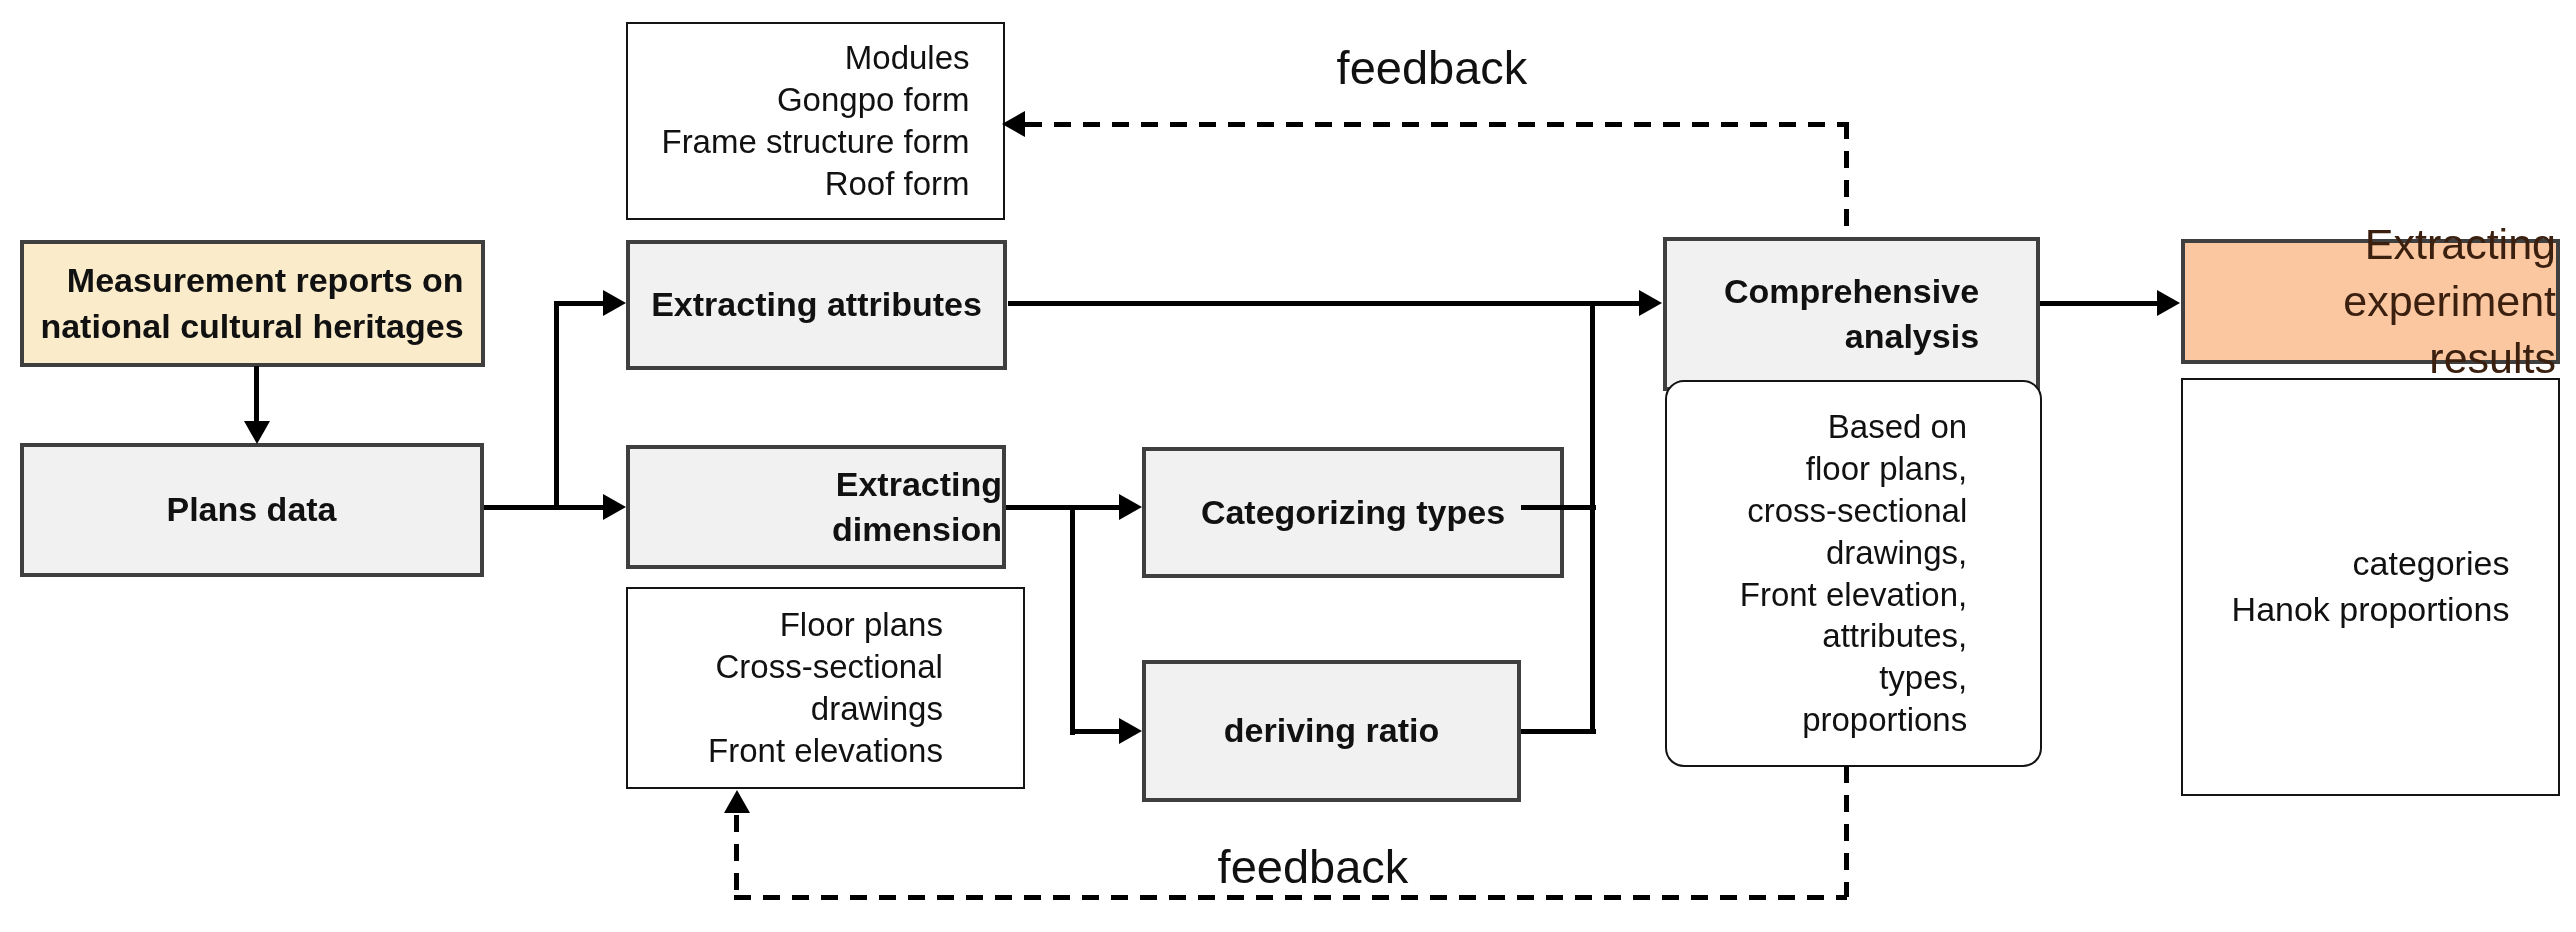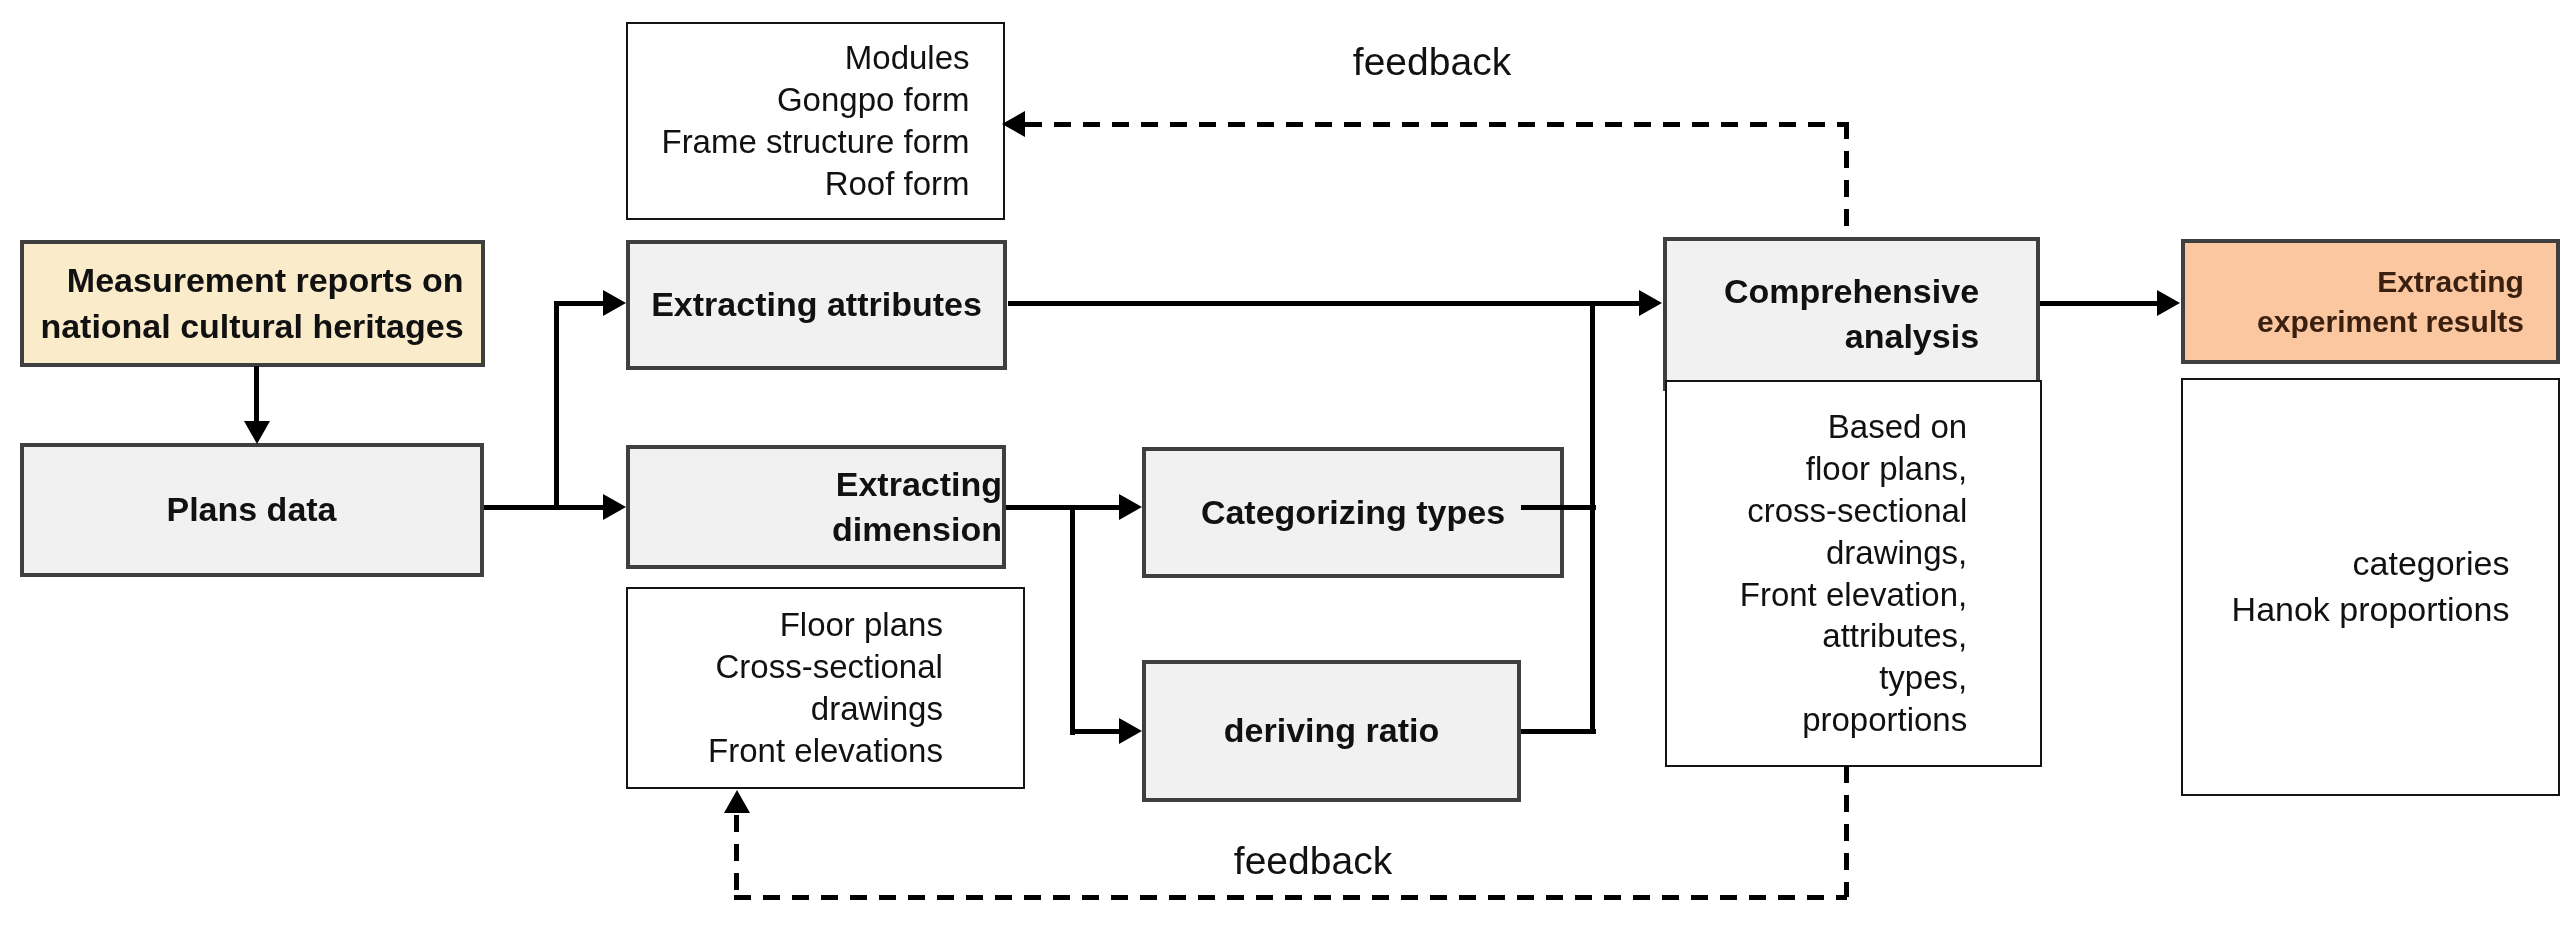--- a/index.html
+++ b/index.html
@@ -43,39 +43,39 @@
   }
   .input-hl{
     background:var(--c-input-fill);
     border:4.7px solid var(--c-process-border);
     font-weight:bold;
     font-size:34px;
   }
   .output-hl{
     background:var(--c-output-fill);
     border:4.7px solid var(--c-process-border);
-    font-weight:bold;
-    font-size:30px;
+    font-weight:normal;
+    font-size:43px;
     color:var(--c-output-text);
     padding-left:40px;
   }
   .hline{position:absolute;height:5.4px;background:var(--c-line);}
   .vline{position:absolute;width:5.4px;background:var(--c-line);}
   .hdash{position:absolute;height:5.4px;
     background:repeating-linear-gradient(90deg,var(--c-line) 0 17px,transparent 17px 29px);}
   .vdash{position:absolute;width:5.4px;
     background:repeating-linear-gradient(180deg,var(--c-line) 0 17px,transparent 17px 29px);}
   .arr{position:absolute;width:0;height:0;}
   .arr-r{border-top:13.2px solid transparent;border-bottom:13.2px solid transparent;border-left:23px solid var(--c-line);}
   .arr-l{border-top:13.2px solid transparent;border-bottom:13.2px solid transparent;border-right:23px solid var(--c-line);}
   .arr-d{border-left:13.2px solid transparent;border-right:13.2px solid transparent;border-top:23px solid var(--c-line);}
   .arr-u{border-left:13.2px solid transparent;border-right:13.2px solid transparent;border-bottom:23px solid var(--c-line);}
   .flabel{
     position:absolute;
-    font-size:39px;
+    font-size:47px;
     text-align:center;
     color:#111;
   }
 </style>
 </head>
 <body>
 
 <div id="canvas">
 
   <div class="box input-hl" style="left:19.5px;top:240px;width:465px;height:127px;">Measurement reports on
@@ -97,21 +97,21 @@
 drawings
 Front elevations</div>
 
   <div class="box process" style="left:1142px;top:447px;width:422px;height:131px;">Categorizing types</div>
 
   <div class="box process" style="left:1142px;top:660px;width:379px;height:142px;">deriving ratio</div>
 
   <div class="box process" style="left:1663px;top:237px;width:377px;height:154px;">Comprehensive
 analysis</div>
 
-  <div class="box info" style="left:1665px;top:380px;width:377px;height:387px;">Based on
+  <div class="box info" style="left:1665px;top:380px;width:377px;height:387px;border-radius:19px;">Based on
 floor plans,
 cross-sectional
 drawings,
 Front elevation,
 attributes,
 types,
 proportions</div>
 
   <div class="box output-hl" style="left:2181px;top:239px;width:379px;height:125px;">Extracting
 experiment results</div>

